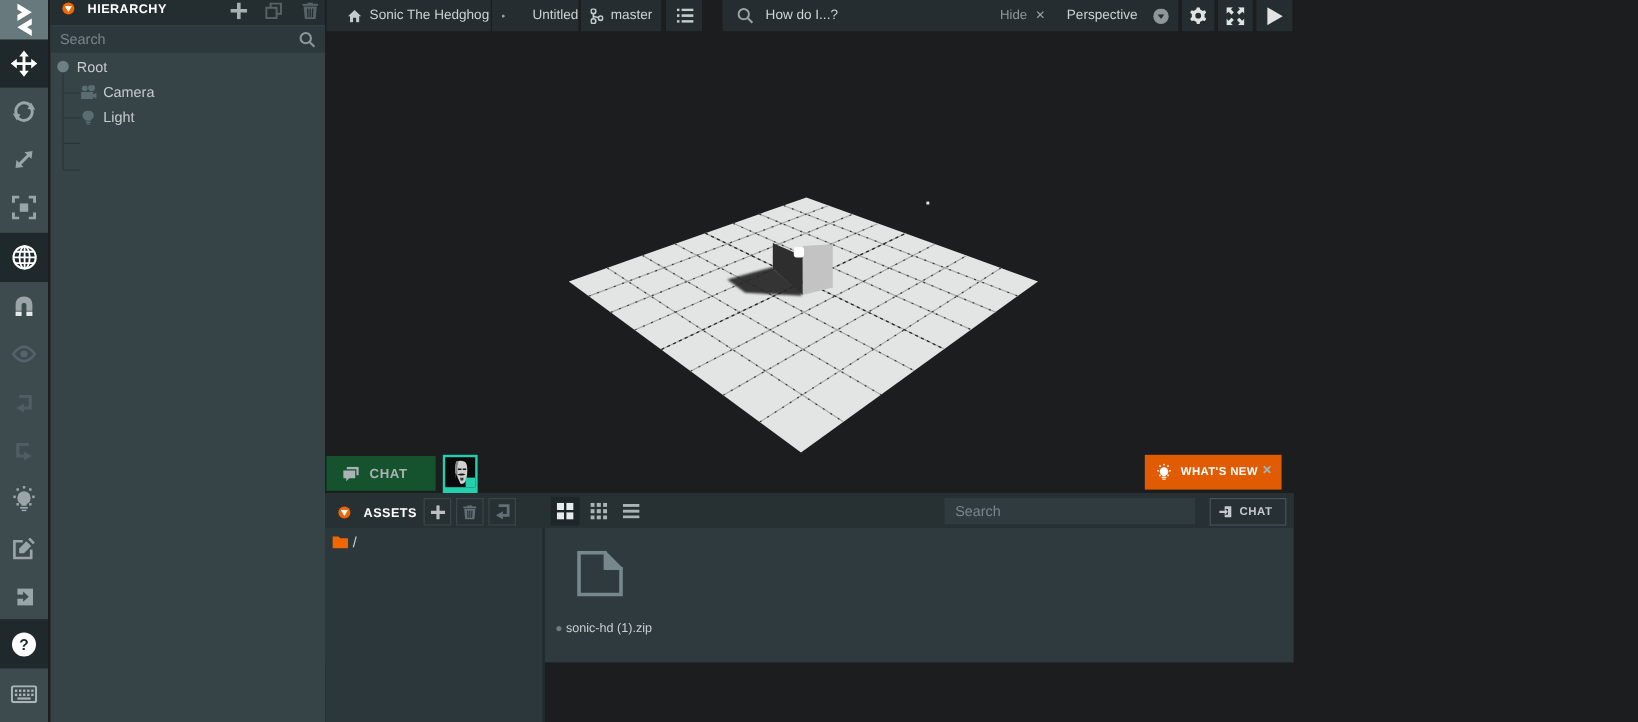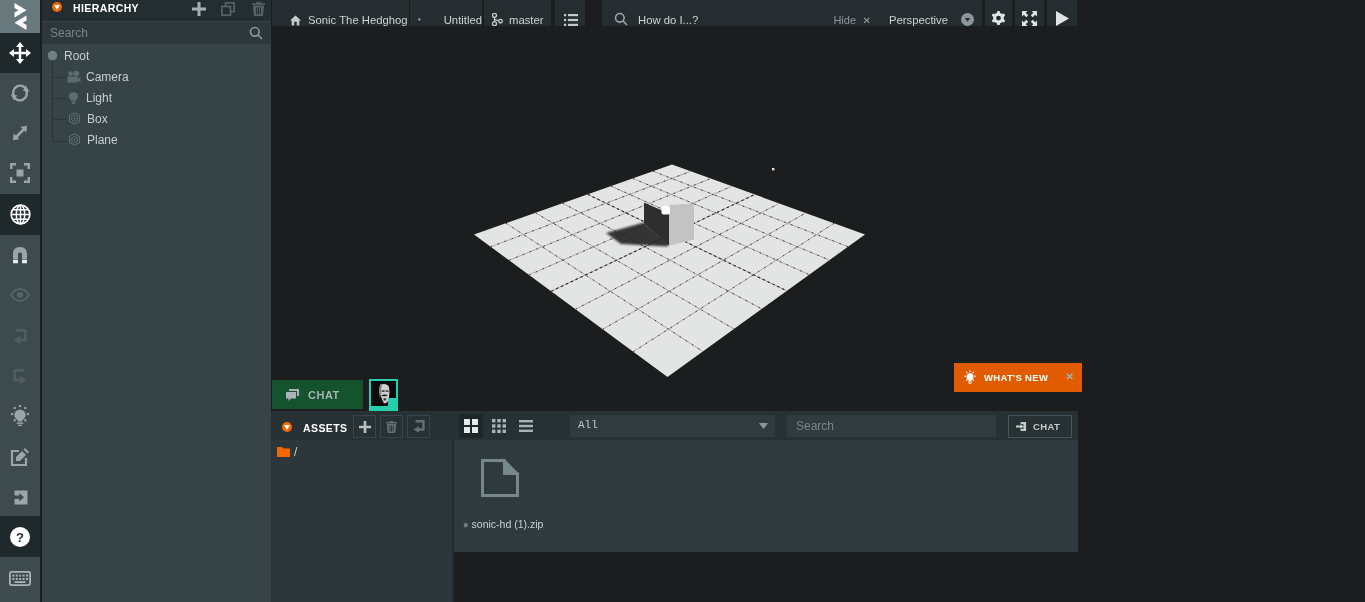--- a/index.html
+++ b/index.html
@@ -9,21 +9,21 @@
   #toolbar{left:0;top:0;width:40px;height:602px;background:#3d4a4e;}
   .tbi{position:absolute;left:0;width:40px;height:40px;display:flex;align-items:center;justify-content:center;}
   .tbdark{background:#1f282b;}
   #hierarchy{left:42px;top:0;width:229px;height:602px;background:#364347;}
   #hierHead{position:absolute;left:0;top:0;width:100%;height:21px;background:#242d30;}
   #hierSearch{position:absolute;left:0;top:22px;width:100%;height:22px;background:#2d383c;}
   .ptitle{color:#fff;font-size:10.5px;font-weight:bold;letter-spacing:0.4px;}
   .row{position:absolute;display:flex;align-items:center;}
   .tlabel{color:#c6cdcf;font-size:12px;}
   #viewport{left:271px;top:0;width:807px;height:411px;background:#1b1d1e;}
-  .topseg{position:absolute;top:0;height:26px;background:#252d30;display:flex;align-items:flex-end;color:#ccd2d3;font-size:11.3px;box-sizing:border-box;white-space:nowrap;}
+  .topseg{position:absolute;top:0;height:26px;background:#252d30;display:flex;align-items:center;color:#ccd2d3;font-size:11.3px;box-sizing:border-box;white-space:nowrap;}
   #assets{left:271px;top:411px;width:807px;height:141px;background:#2e3a3d;}
   #assetsHead{position:absolute;left:0;top:0;width:100%;height:29px;background:#273134;}
   #assetsTree{position:absolute;left:0;top:29px;width:181px;height:162px;background:#2b373a;border-right:2px solid #222b2d;}
   #inspector{left:1078px;top:0;width:287px;height:602px;background:#3b484b;}
   #inspHead{position:absolute;left:0;top:0;width:100%;height:21px;background:#242d30;}
   .ocirc{position:absolute;width:10px;height:10px;border-radius:50%;background:#f26600;display:flex;align-items:center;justify-content:center;}
   .hbtn{position:absolute;top:3px;width:24px;height:24px;display:flex;align-items:center;justify-content:center;}
 </style>
 </head>
 <body>
@@ -229,36 +229,20 @@
         </svg>
     <span class="tlabel" style="margin-left:6px;">Root</span>
   </div>
   <div class="row" style="left:0;top:87px;width:229px;height:21px;">
     <svg style="margin-left:26px;" width="11" height="12" viewBox="0 0 11 12">
       <path d="M5.5 0 C 2.3 0 0.8 2.2 0.8 4.3 C 0.8 5.8 1.7 6.6 2.4 7.4 C 2.9 7.9 3.2 8.2 3.3 8.7 L 7.7 8.7 C 7.8 8.2 8.1 7.9 8.6 7.4 C 9.3 6.6 10.2 5.8 10.2 4.3 C 10.2 2.2 8.7 0 5.5 0 Z" fill="#5a6e72"></path>
       <rect x="3.5" y="9.3" width="4" height="1.3" fill="#5a6e72"></rect>
       <rect x="4" y="11" width="3" height="1" fill="#5a6e72"></rect>
     </svg>
     <span class="tlabel" style="margin-left:7px;">Light</span>
-  </div>
-  <div class="row" style="left:0;top:108px;width:229px;height:21px;">
-    <svg style="margin-left:26px;" width="13" height="13" viewBox="0 0 13 13">
-      <path d="M6.5 0.8 L11.5 3.6 L11.5 9.4 L6.5 12.2 L1.5 9.4 L1.5 3.6 Z" fill="none" stroke="#5a6e72" stroke-width="1.1"></path>
-      <path d="M6.5 3.3 L9.3 4.9 L9.3 8.1 L6.5 9.7 L3.7 8.1 L3.7 4.9 Z" fill="none" stroke="#5a6e72" stroke-width="1"></path>
-      <circle cx="6.5" cy="6.5" r="1.1" fill="#5a6e72"></circle>
-    </svg>
-    <span class="tlabel" style="margin-left:6px;">Box</span>
-  </div>
-  <div class="row" style="left:0;top:129px;width:229px;height:21px;">
-    <svg style="margin-left:26px;" width="13" height="13" viewBox="0 0 13 13">
-      <path d="M6.5 0.8 L11.5 3.6 L11.5 9.4 L6.5 12.2 L1.5 9.4 L1.5 3.6 Z" fill="none" stroke="#5a6e72" stroke-width="1.1"></path>
-      <path d="M6.5 3.3 L9.3 4.9 L9.3 8.1 L6.5 9.7 L3.7 8.1 L3.7 4.9 Z" fill="none" stroke="#5a6e72" stroke-width="1"></path>
-      <circle cx="6.5" cy="6.5" r="1.1" fill="#5a6e72"></circle>
-    </svg>
-    <span class="tlabel" style="margin-left:6px;">Plane</span>
   </div>
 </div>
 
 <div class="abs" id="viewport">
 
   <svg class="abs" style="left:0;top:0;" width="807" height="411" viewBox="271 0 807 411">
     <defs>
       <filter id="blur2" x="-30%" y="-30%" width="160%" height="160%">
             <feGaussianBlur stdDeviation="1.0"></feGaussianBlur>
           </filter>
@@ -391,21 +375,21 @@
         <path d="M8.5 13 L 13 22.6 L 8.3 22.6 Z" fill="#0b0b0b"></path>
         <rect x="10.6" y="9.4" width="3" height="1.3" fill="#1a1a1a"></rect>
         <rect x="14.6" y="9.4" width="2.9" height="1.3" fill="#1a1a1a"></rect>
         <path d="M10.3 14.4 C 12.2 13.2 15.4 13.2 17 14.3 C 15.2 15.6 11.9 15.7 10.3 14.4 Z" fill="#1a1a1a"></path>
         <path d="M12.4 17.2 L 15.4 17.2 L 15 19.4 L 12.8 19.4 Z" fill="#3a3a3a"></path>
       </svg>
       <div class="abs" style="right:0;bottom:0;width:8px;height:8px;background:#25cfae;"></div>
     </div>
   </div>
 
-  <div class="abs" style="left:683px;top:363px;width:128px;height:29px;background:#e05b01;display:flex;align-items:center;">
+  <div class="abs" style="left:683px;top:379px;width:114px;height:29px;background:#e05b01;display:flex;align-items:center;">
     <svg style="margin-left:9px;" width="14" height="15" viewBox="0 0 22 22">
       <g fill="#fff">
         <circle cx="11" cy="10" r="5.6"></circle>
         <polygon points="8.4,14.5 13.6,14.5 12.9,16.5 9.1,16.5"></polygon>
         <rect x="7.8" y="17.4" width="6.4" height="1.5"></rect>
         <rect x="9" y="19.7" width="4" height="1.3"></rect>
         <rect x="10" y="0" width="2.1" height="2.1"></rect>
         <rect x="15.2" y="1.9" width="2.1" height="2.1"></rect>
         <rect x="4.7" y="1.9" width="2.1" height="2.1"></rect>
         <rect x="17.8" y="8" width="2.1" height="2.1"></rect>
@@ -477,26 +461,20 @@
     </div>
     <div class="abs" style="left:243px;top:3px;width:24px;height:24px;display:flex;align-items:center;justify-content:center;">
       <svg width="14" height="12" viewBox="0 0 14 12">
             <g fill="#aab3b5">
               <rect x="0" y="0" width="14" height="2.4"></rect>
               <rect x="0" y="4.8" width="14" height="2.4"></rect>
               <rect x="0" y="9.6" width="14" height="2.4"></rect>
             </g>
           </svg>
     </div>
-    <div class="abs" style="left:299px;top:4px;width:205px;height:22px;background:#2f3b3f;">
-      <span style="position:absolute;left:8px;top:4px;font-size:11px;color:#c3cbcd;font-family:'Liberation Mono',monospace;">All</span>
-      <svg style="position:absolute;right:7px;top:8px;" width="9" height="6" viewBox="0 0 9 6">
-            <path d="M0 0 L9 0 L4.5 6 Z" fill="#8d979a"></path>
-          </svg>
-    </div>
     <div class="abs" style="left:516px;top:4px;width:209px;height:22px;background:#2f3b3f;">
       <span style="position:absolute;left:9px;top:4px;font-size:12px;color:#78858a;">Search</span>
     </div>
     <div class="abs" style="left:737px;top:4px;width:62px;height:21px;border:1px solid #46535a;display:flex;align-items:center;">
       <svg style="margin-left:7px;" width="11" height="11" viewBox="0 0 12 12">
         <path d="M5 1 L11 1 L11 11 L5 11 L5 8.6 L8 8.6 L8 3.4 L5 3.4 Z" fill="#c3cbcd"></path>
         <path d="M0 5 L5 5 L5 3 L8 6 L5 9 L5 7 L0 7 Z" fill="#c3cbcd"></path>
       </svg>
       <span style="margin-left:6px;font-size:9.5px;font-weight:bold;letter-spacing:0.4px;color:#c3cbcd;">CHAT</span>
     </div>

